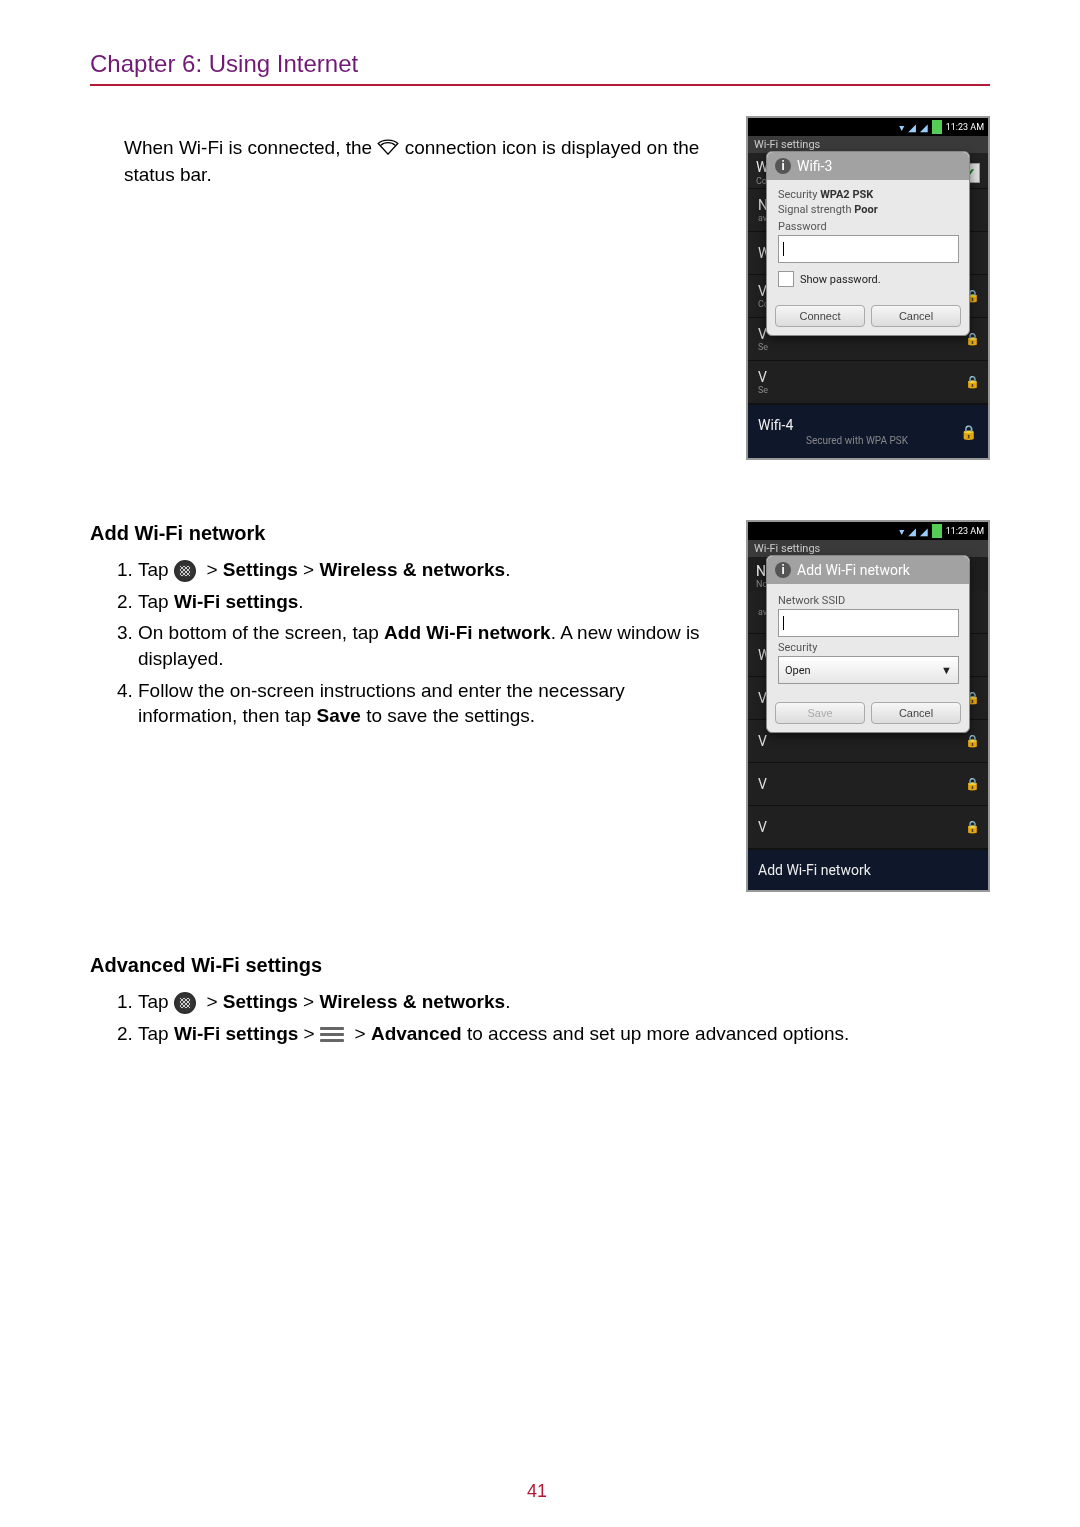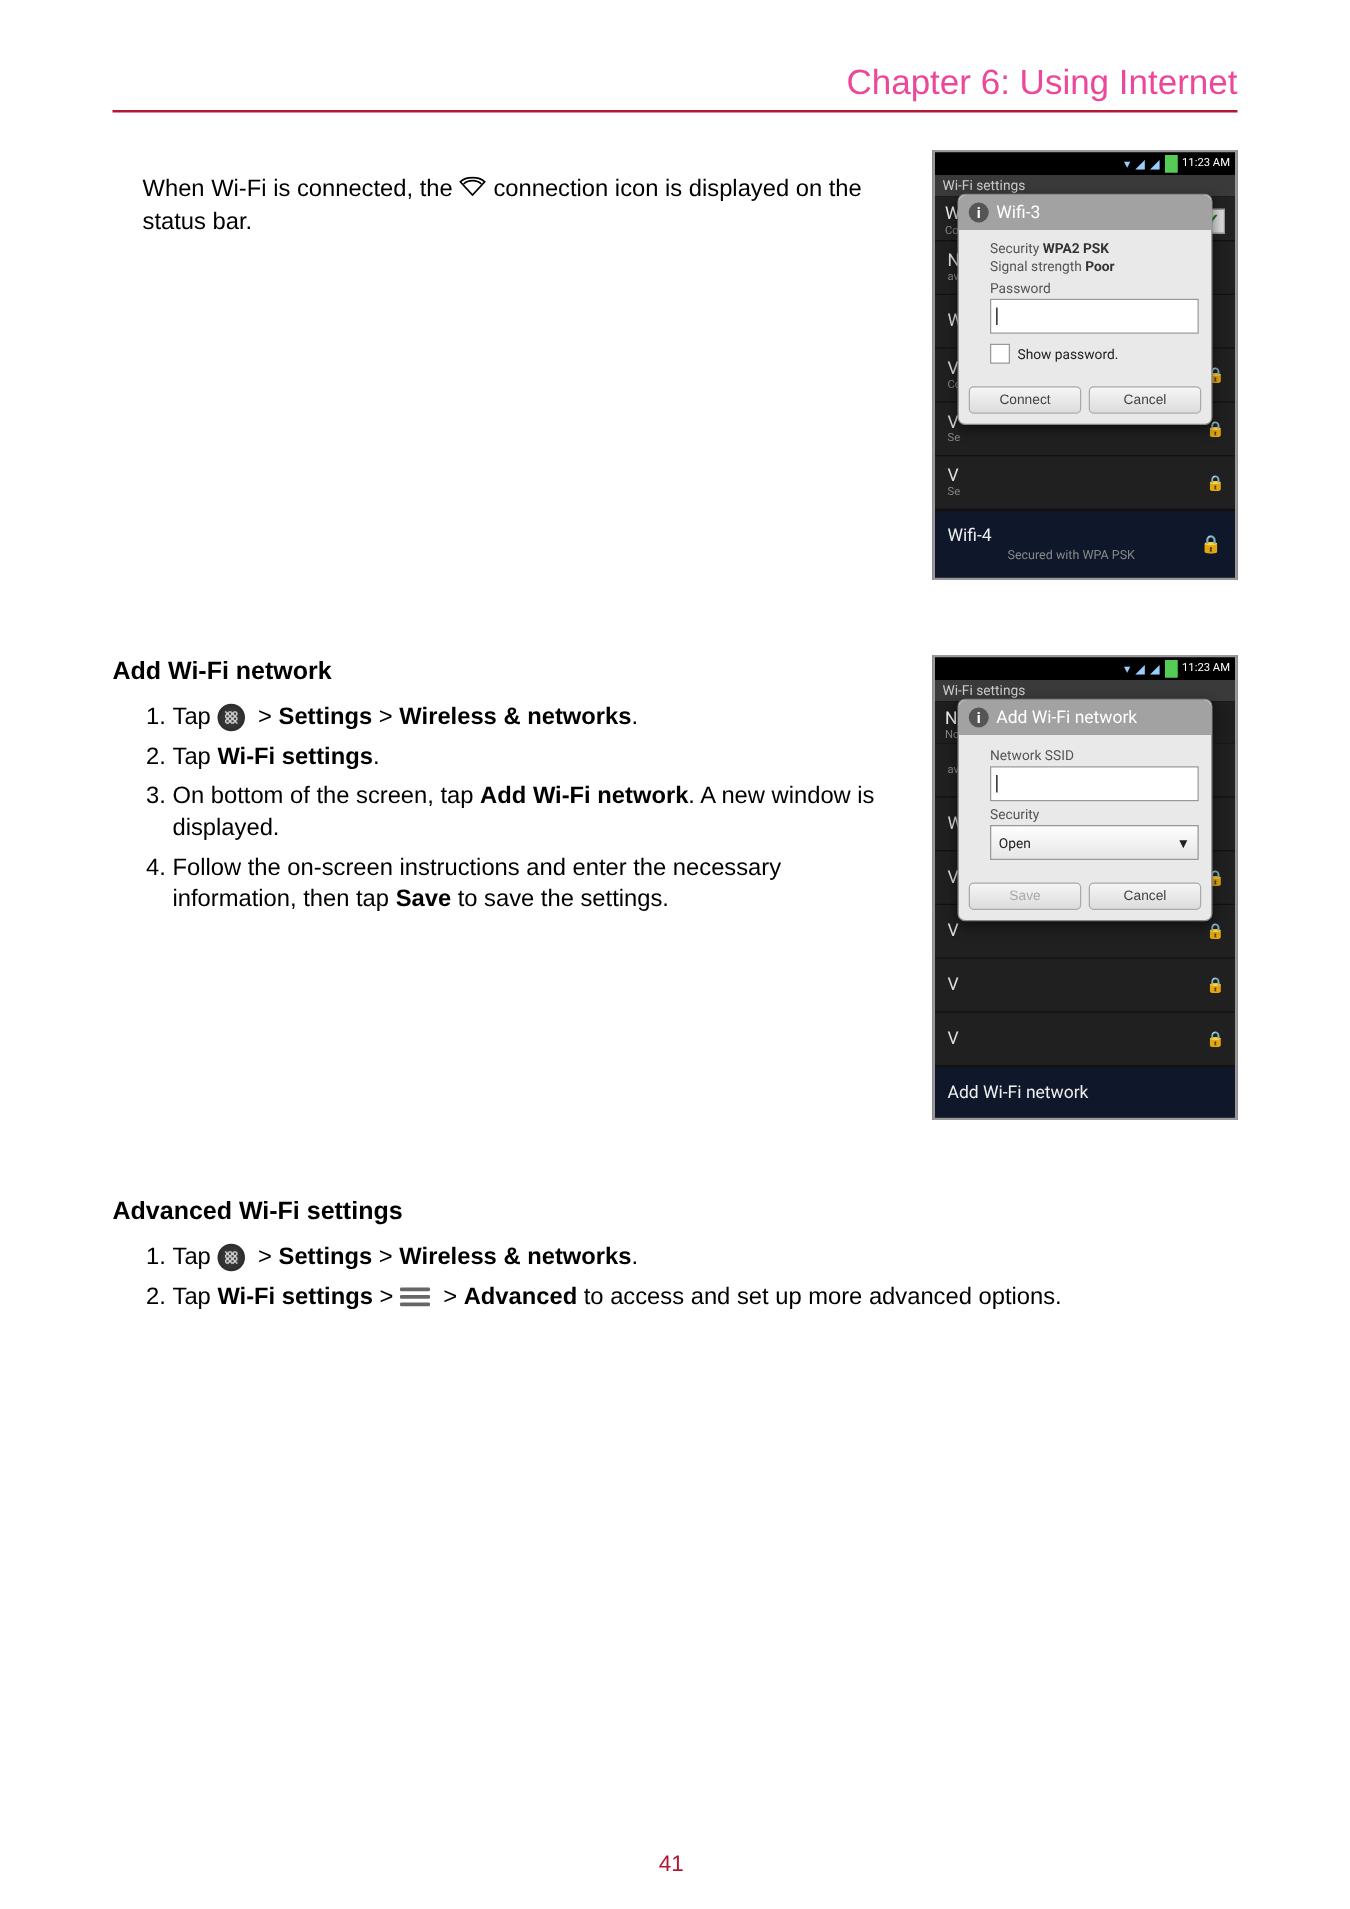--- a/index.html
+++ b/index.html
@@ -11,31 +11,31 @@
     width: 1080px;
   }
   .page {
     width: 1080px;
     min-height: 1527px;
     box-sizing: border-box;
     padding: 50px 90px 40px 90px;
     position: relative;
   }
   .chapter-header {
-    text-align: right;
-    color: #ec4899;
-    font-size: 28px;
+    text-align: left;
+    color: #701a75;
+    font-size: 24px;
     padding-bottom: 6px;
     border-bottom: 2px solid #b31935;
     margin-bottom: 30px;
   }
   .text-col { flex: 1; font-size: 19px; line-height: 1.35; }
   .ol { list-style: decimal; padding-left: 48px; margin: 0 0 20px 0; }
   .ol li { margin-bottom: 6px; }
-  .indented { margin-left: 24px; }
+  .indented { margin-left: 34px; }
   .bold { font-weight: bold; }
   .heading { font-weight: bold; font-size: 20px; margin: 0 0 10px 0; }
   .inline-icon {
     display: inline-block;
     vertical-align: middle;
   }
   .wifi-icon-outline {
     width: 22px; height: 16px;
   }
   .apps-icon-circle {
@@ -156,21 +156,21 @@
   }
   .dialog-header .info {
     width: 16px; height: 16px;
     background: #555;
     color: #fff;
     border-radius: 50%;
     display: flex; align-items: center; justify-content: center;
     font-size: 12px;
     font-weight: bold;
   }
-  .dialog-body { padding: 6px 10px 10px 25px; font-size: 11px; }
+  .dialog-body { padding: 6px 10px 10px 11px; font-size: 11px; }
   .dialog-body .line { margin: 2px 0; color: #555; }
   .dialog-body .val { font-weight: bold; color: #333; }
   .dialog-body .fieldlabel { color: #555; margin-top: 4px; margin-bottom: 2px; }
   .dialog-body .input {
     border: 1px solid #999;
     background: #fff;
     height: 22px;
     padding: 2px 4px;
     display: flex; align-items: center;
   }

